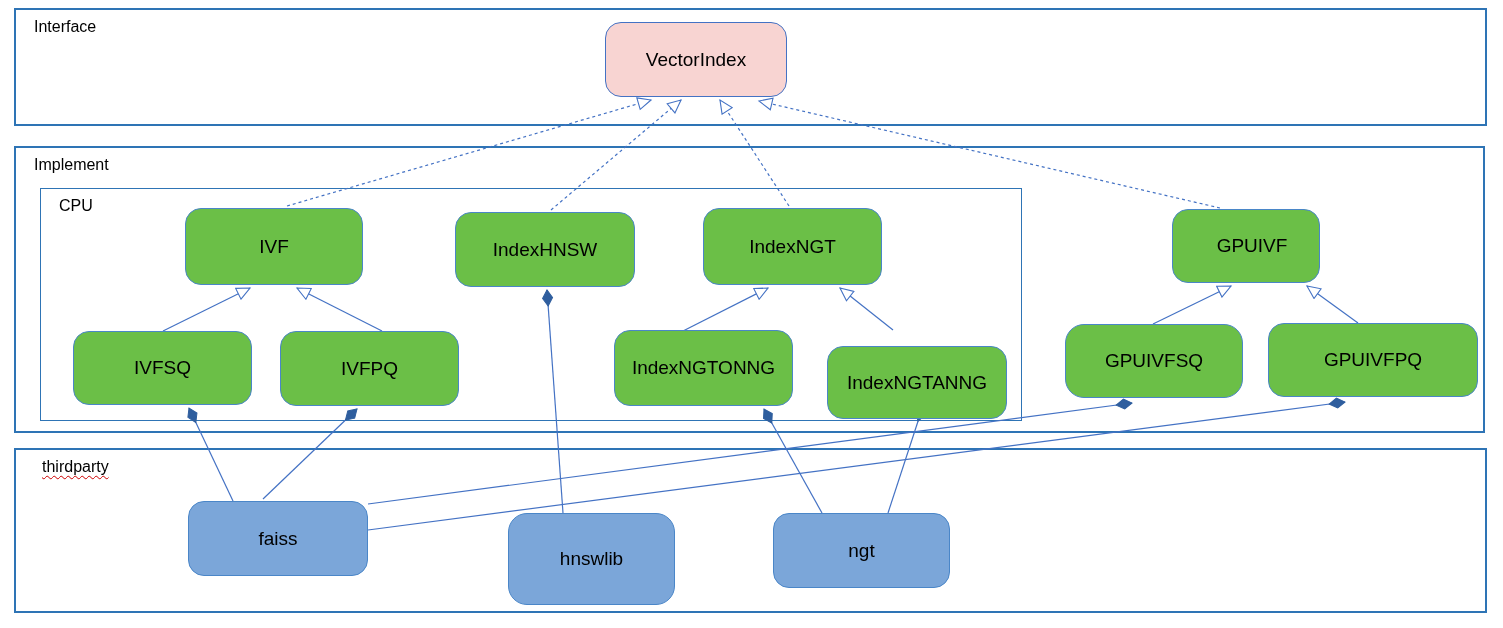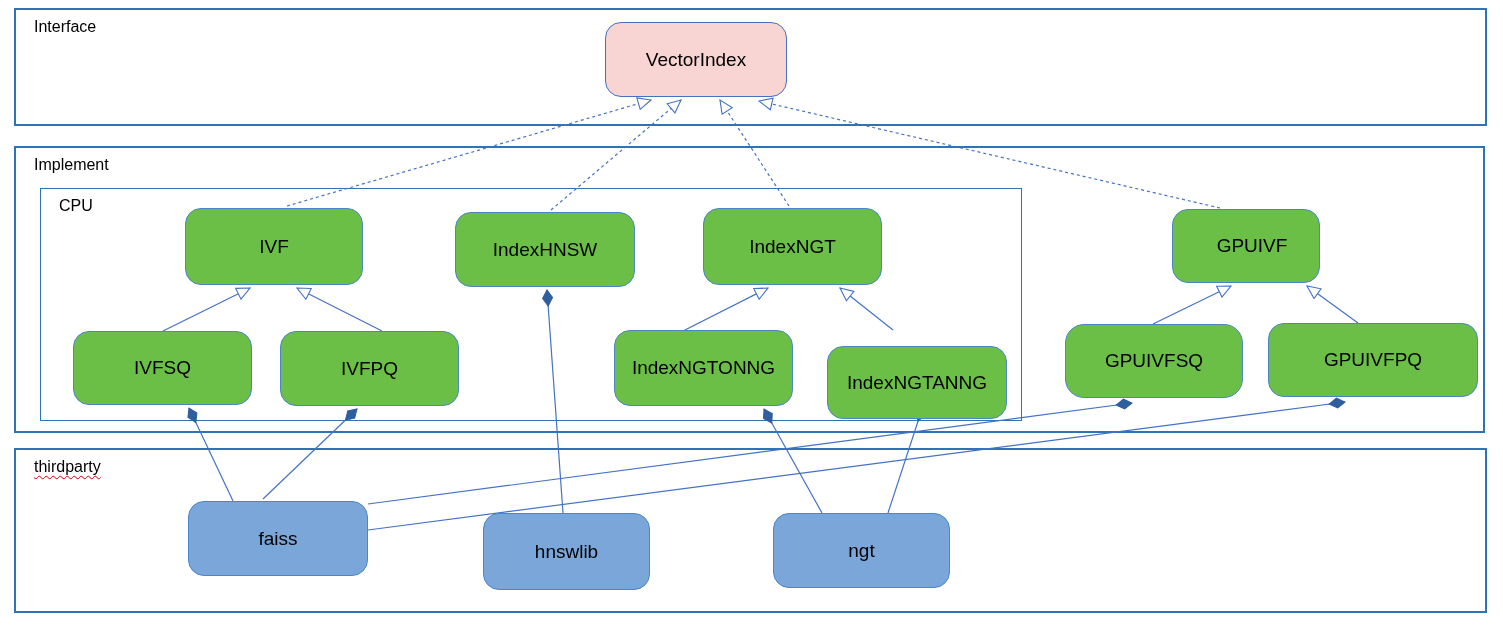--- a/index.html
+++ b/index.html
@@ -28,20 +28,21 @@
   #sec-implement{left:14px;top:146px;width:1471px;height:287px;}
   #sec-cpu{left:40px;top:188px;width:982px;height:233px;border-width:1.5px;}
   #sec-gpu{left:1045px;top:188px;width:423px;height:234px;border-width:1.5px;}
   #sec-thirdparty{left:14px;top:448px;width:1473px;height:165px;}
   .wavy{
     text-decoration-line:underline;
     text-decoration-style:wavy;
     text-decoration-color:#cc0000;
     text-decoration-thickness:1px;
     text-underline-offset:3px;
+    margin-left:8px;
   }
   
   .node{
     position:absolute;
     box-sizing:border-box;
     border-radius:16px;
     display:flex;align-items:center;justify-content:center;
     font-family:Liberation Sans, sans-serif;
     font-size:19px;
     color:#000;
@@ -56,21 +57,21 @@
   #node-indexhnsw{left:455px;top:212px;width:180px;height:75px;}
   #node-indexngt{left:703px;top:208px;width:179px;height:77px;text-align:center;}
   #node-gpuivf{left:1172px;top:209px;width:148px;height:74px;padding-left:12px;}
   #node-ivfsq{left:73px;top:331px;width:179px;height:74px;}
   #node-ivfpq{left:280px;top:331px;width:179px;height:75px;}
   #node-indexngtonng{left:614px;top:330px;width:179px;height:76px;}
   #node-indexngtanng{left:827px;top:330px;width:180px;height:73px;margin-top:16px;}
   #node-gpuivfsq{left:1065px;top:324px;width:178px;height:74px;border-radius:19px;}
   #node-gpuivfpq{left:1268px;top:323px;width:210px;height:74px;justify-content:center;}
   #node-faiss{left:188px;top:501px;width:180px;height:75px;}
-  #node-hnswlib{left:483px;top:513px;width:167px;height:77px;}
+  #node-hnswlib{left:508px;top:513px;width:167px;height:92px;border-radius:19px;}
   #node-ngt{left:773px;top:513px;width:177px;height:75px;}
 
   
   #edges{
     position:absolute;left:0;top:0;width:1503px;height:628px;
     z-index:2;pointer-events:none;
   }
   .edge{stroke:#4472c4;stroke-width:1.2;fill:none;}
   .edge.dashed{stroke-dasharray:3 3;}
 </style>

